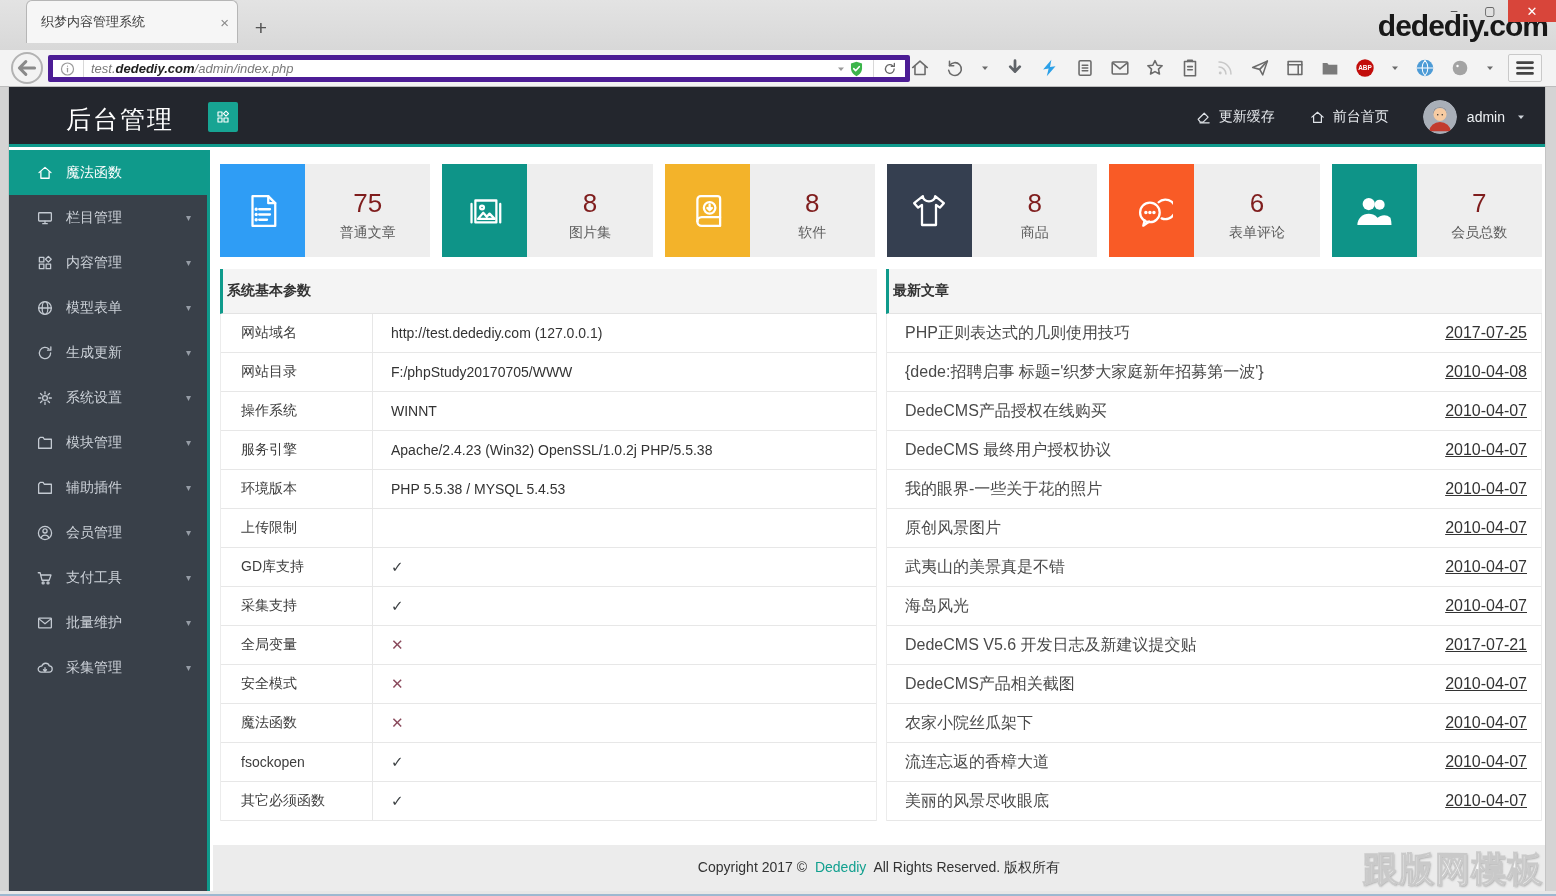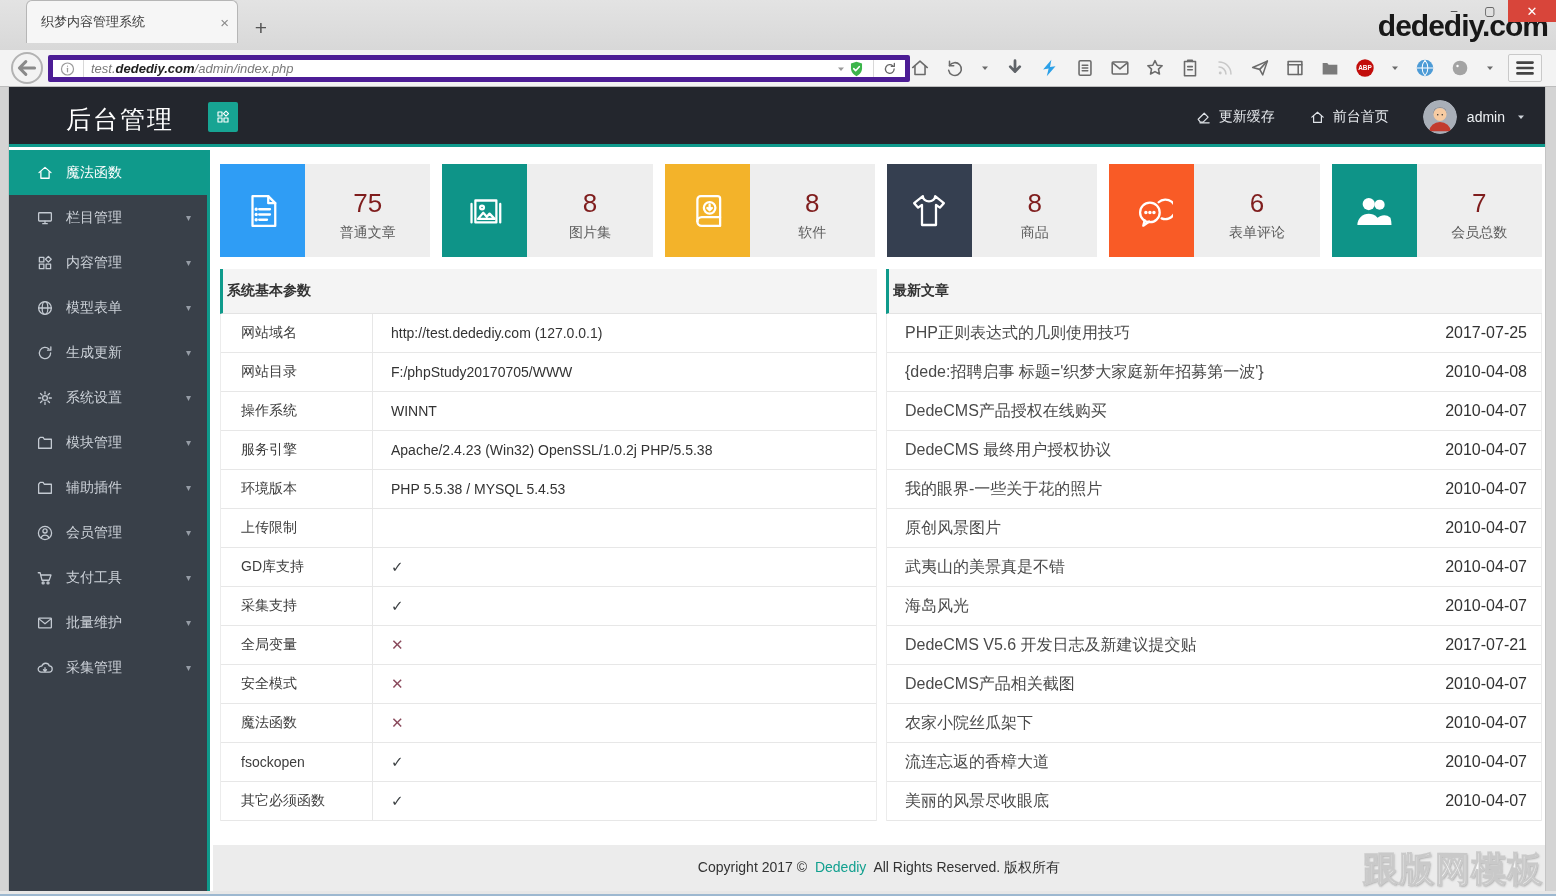--- a/index.html
+++ b/index.html
@@ -89,21 +89,21 @@
   .rows { border-left:1px solid #ececec; border-right:1px solid #ececec; }
   .srow { height:39px; display:flex; align-items:center; border-bottom:1px solid #e7e7e7; font-size:14px; }
   .srow .rl { width:152px; padding-left:20px; color:#3d3d3d; align-self:stretch; display:flex; align-items:center;
     border-right:1px solid #e7e7e7; }
   .srow .rv { flex:1; padding-left:18px; color:#333; }
   .rv.check { color:#3c4043; font-size:15px; }
   .rv.cross { color:#8a4a5c; font-size:15px; }
   .arow { height:39px; display:flex; align-items:center; justify-content:space-between;
     border-bottom:1px solid #e7e7e7; padding:0 14px 0 18px; font-size:16px; }
   .arow .at { color:#4a4a4a; }
-  .arow .ad { color:#333; }
+  .arow .ad { color:#333;text-decoration:underline; }
 
   .footer { position:absolute; left:0; right:0; bottom:0; height:46px; background:#ececec;
     display:flex; align-items:center; justify-content:center; font-size:14px; color:#333; }
   .footer .brand { color:#12a08f; margin:0 4px; }
   .watermark { position:absolute; right:2px; bottom:-2px; font-size:35px; font-weight:bold;
     color:rgba(255,255,255,.92); -webkit-text-stroke:1px #c9c9c9;
     text-shadow:1px 1px 2px #aaa; letter-spacing:1px; }
 </style>
 </head>
 <body>

